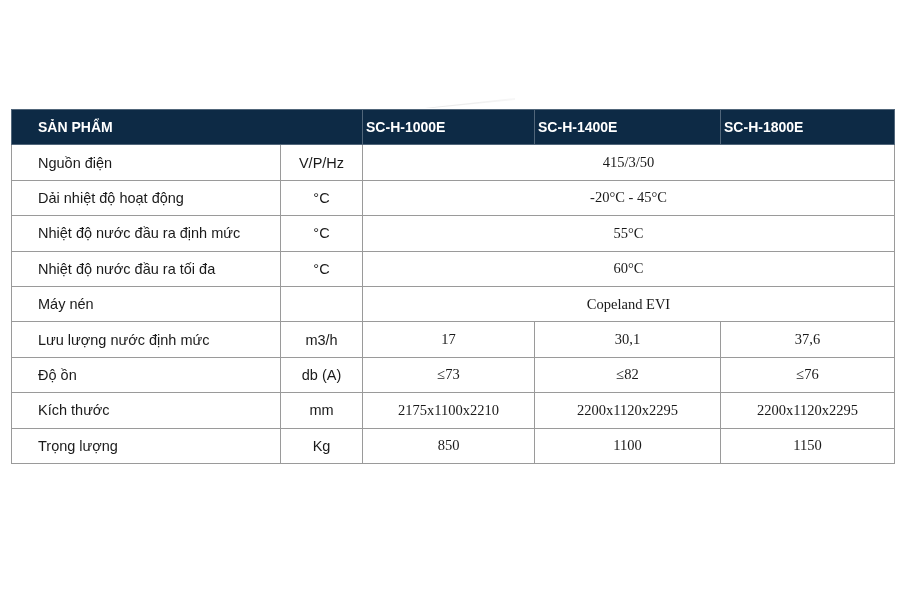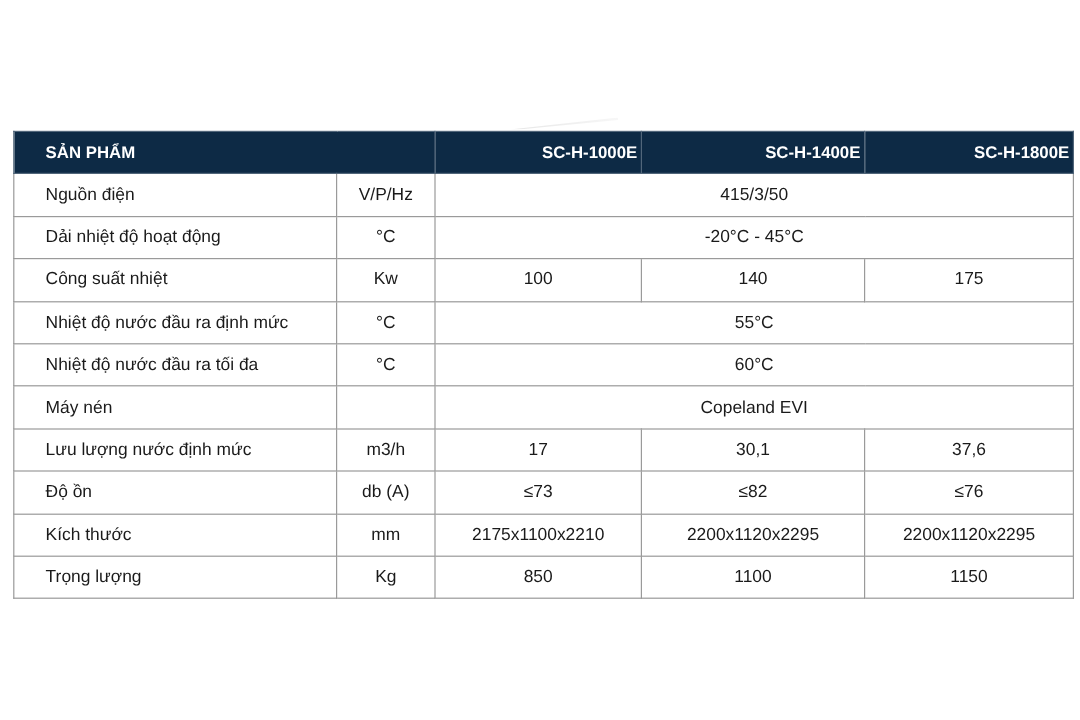--- a/index.html
+++ b/index.html
@@ -1,24 +1,24 @@
 <!DOCTYPE html>
 <html><head>
 <meta charset="utf-8">
 <style>
   html,body{margin:0;padding:0;background:#fff;}
   body{width:900px;height:600px;position:relative;overflow:hidden;font-family:"Liberation Sans",sans-serif;}
   .swoosh{position:absolute;left:425px;top:98px;width:90px;height:10px;background:linear-gradient(90deg,#e6e6e6,#f7f7f7);clip-path:polygon(0 100%,100% 0,100% 20%,8% 100%);}
   table{position:absolute;left:11px;top:109px;width:883px;border-collapse:collapse;table-layout:fixed;}
   td,th{border:1px solid #9a9a9a;height:28.4px;padding:3px;font-size:14.5px;color:#1a1a1a;white-space:nowrap;}
-  thead th{background:#0d2a45;color:#fff;font-weight:bold;font-size:14px;border-color:#51667a;text-align:right;}
+  thead th{background:#0d2a45;color:#fff;font-weight:bold;font-size:14px;border-color:#51667a;text-align:left;}
   thead th.first{text-align:left;padding-left:26px;}
   td.label{text-align:left;padding-left:26px;}
   td.unit{text-align:center;}
-  td.val{text-align:center;}
+  td.val{text-align:center;font-family:Liberation Serif, serif;}
 </style>
 </head>
 <body>
 
 <div class="swoosh"></div>
 
 <table>
   <colgroup>
     <col style="width:269px">
       <col style="width:82px">
@@ -37,27 +37,20 @@
   <tbody id="tbody">
       <tr>
         <td class="label">Nguồn điện</td>
               <td class="unit">V/P/Hz</td>
         <td class="val" colspan="3">415/3/50</td>
       </tr>
       <tr>
         <td class="label">Dải nhiệt độ hoạt động</td>
               <td class="unit">°C</td>
         <td class="val" colspan="3">-20°C - 45°C</td>
-      </tr>
-      <tr>
-        <td class="label">Công suất nhiệt</td>
-              <td class="unit">Kw</td>
-        <td class="val">100</td>
-        <td class="val">140</td>
-        <td class="val">175</td>
       </tr>
       <tr>
         <td class="label">Nhiệt độ nước đầu ra định mức</td>
               <td class="unit">°C</td>
         <td class="val" colspan="3">55°C</td>
       </tr>
       <tr>
         <td class="label">Nhiệt độ nước đầu ra tối đa</td>
               <td class="unit">°C</td>
         <td class="val" colspan="3">60°C</td>

